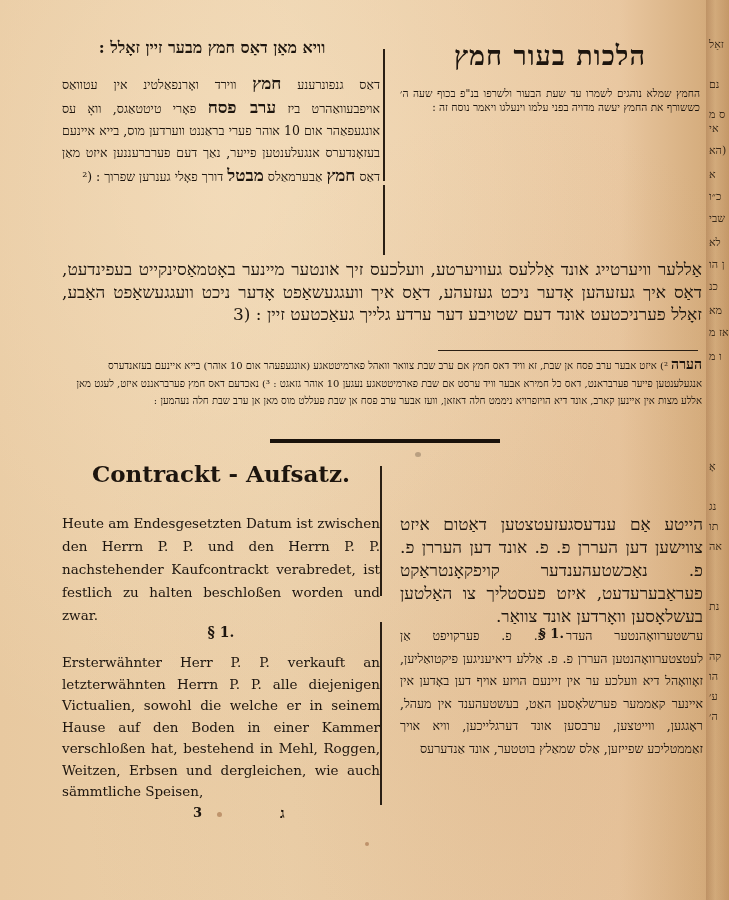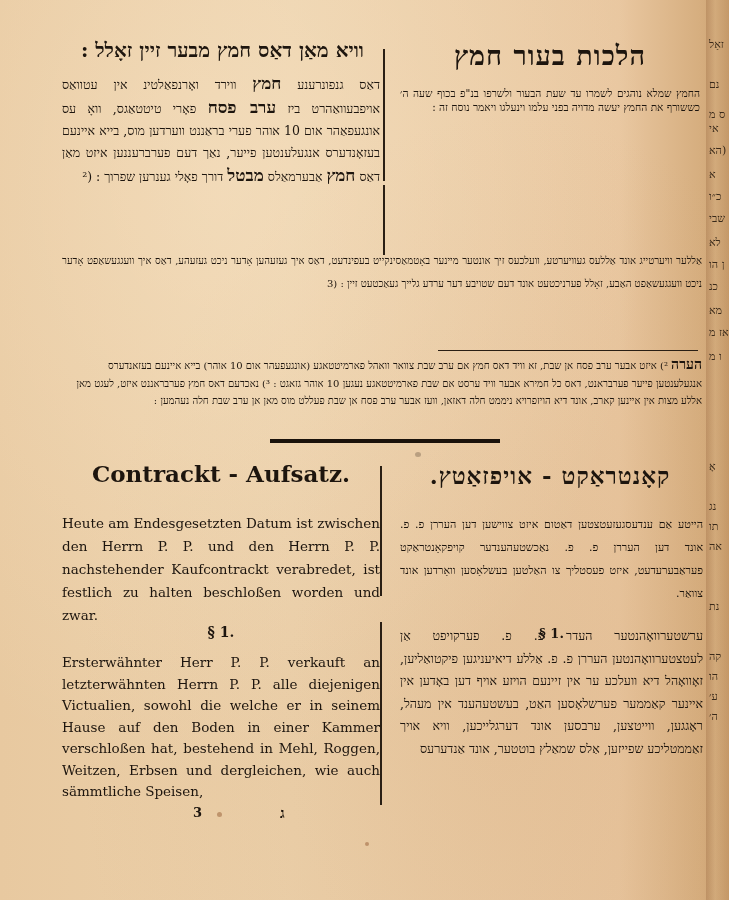--- a/index.html
+++ b/index.html
@@ -16,44 +16,44 @@
   .page { position: absolute; left: 0; top: 0; width: 729px; height: 900px; }
   .he { direction: rtl; }
   .abs { position: absolute; }
 
   
   #tr-title { left: 400px; top: 40px; width: 300px; text-align: center; font-size: 27px; font-weight: bold; letter-spacing: 1px; }
   #tr-intro { left: 400px; top: 86px; width: 300px; font-size: 10.5px; line-height: 14px; text-align: justify; }
   #tr-aramaic { left: 398px; top: 137px; width: 305px; font-size: 21.5px; line-height: 29px; font-weight: bold; text-align: justify; }
 
   
-  #tl-title { left: 46px; top: 38px; width: 318px; font-size: 20px; font-weight: bold; }
+  #tl-title { left: 53px; top: 38px; width: 318px; font-size: 16px; font-weight: bold; text-align: center; }
   #tl-body { left: 62px; top: 72px; width: 318px; font-size: 12.5px; line-height: 22px; text-align: justify; }
   #tl-body .big { font-size: 17px; font-weight: bold; }
 
   
-  #full-para { left: 62px; top: 250px; width: 640px; font-size: 10px; line-height: 22.5px; text-align: justify; }
+  #full-para { left: 62px; top: 258px; width: 640px; font-size: 17px; line-height: 22.5px; text-align: justify; }
 
   
   #notes-rule { left: 438px; top: 350px; width: 260px; height: 1px; background: #2a1f14; }
   #notes { left: 62px; top: 356px; width: 640px; font-size: 10px; line-height: 17.5px; }
   #notes .lbl { font-size: 14px; font-weight: bold; }
 
   #mid-rule { left: 270px; top: 439px; width: 230px; height: 4px; background: #1a120b; }
 
   
   #de-title { left: 62px; top: 460px; width: 318px; text-align: center; font-family: "DejaVu Serif", serif; font-size: 23px; font-weight: bold; }
   #de-intro { left: 62px; top: 512px; width: 318px; font-size: 13.5px; line-height: 23px; text-align: justify; font-family: "DejaVu Serif", serif; }
   #de-sec { left: 62px; top: 624px; width: 318px; text-align: center; font-size: 14px; font-weight: bold; }
   #de-body { left: 62px; top: 652px; width: 318px; font-size: 13.5px; line-height: 21.5px; text-align: justify; }
   #sig-num { left: 193px; top: 805px; font-size: 13px; font-weight: bold; }
   #sig-heb { left: 280px; top: 805px; font-size: 14px; font-weight: bold; }
 
   #yi-title { left: 400px; top: 462px; width: 300px; text-align: center; font-size: 23px; font-weight: bold; letter-spacing: 1px; }
-  #yi-intro { left: 400px; top: 513px; width: 303px; font-size: 11px; line-height: 23px; text-align: justify; }
+  #yi-intro { left: 400px; top: 513px; width: 303px; font-size: 17px; line-height: 23px; text-align: justify; }
   #yi-sec { left: 400px; top: 626px; width: 303px; text-align: center; font-size: 13px; font-weight: bold; }
   #yi-body { left: 400px; top: 625px; width: 303px; font-size: 12.5px; line-height: 22.5px; text-align: justify; }
 
   .vrule { position: absolute; width: 1.5px; background: #2a1f14; }
   #vr1 { left: 383px; top: 49px; height: 132px; }
   #vr2 { left: 383px; top: 185px; height: 70px; }
   #vr3 { left: 380px; top: 466px; height: 130px; }
   #vr4 { left: 380px; top: 622px; height: 183px; }
 
   
@@ -98,21 +98,20 @@
   <div id="mid-rule" class="abs"></div>
 
   <div id="de-title" class="abs">Contrackt - Aufsatz.</div>
   <div id="de-intro" class="abs">Heute am Endesgesetzten Datum ist zwischen den Herrn P. P. und den Herrn P. P. nachstehender Kaufcontrackt verabredet, ist festlich zu halten beschloßen worden und zwar.</div>
   <div id="de-sec" class="abs">§ 1.</div>
   <div id="de-body" class="abs">Ersterwähnter Herr P. P. verkauft an letzterwähnten Herrn P. P. alle diejenigen Victualien, sowohl die welche er in seinem Hause auf den Boden in einer Kammer verschloßen hat, bestehend in Mehl, Roggen, Weitzen, Erbsen und dergleichen, wie auch sämmtliche Speisen,</div>
 
   <div id="vr3" class="vrule"></div>
   <div id="vr4" class="vrule"></div>
 
-  <div id="yi-title" class="abs he">קאָנטראַקט - אויפזאַטץ.</div>
   <div id="yi-intro" class="abs he">הייטע אַם ענדעסגעזעטצטען דאַטום איזט צווישען דען העררן פ. פ. אונד דען העררן פ. פ. נאַכשטעהענדער קויפקאָנטראַקט פעראַבערעדעט, איזט פעסטליך צו האַלטען בעשלאָסען וואָרדען אונד צוואַר.</div>
   <div id="yi-sec" class="abs">§ 1.</div>
   <div id="yi-body" class="abs he">ערשטערוואָהנטער העדר פ. פ. פערקויפט אַן לעטצטערוואָהנטען העררן פ. פ. אַללע דיאיעניגען פיקטואַליען, זאָוואָהל דיא וועלכע ער אין זיינעם הויזע אויף דען באָדען אין איינער קאַממער פערשלאָסען האַט, בעשטעהענד אין מעהל, ראָגגען, ווייטצען, ערבסען אונד דערגלייכען, וויא אויך זאַממטליכע שפייזען, אַלס שמאַלץ בוטטער, אונד אַנדערעס</div>
 
   <div id="sig-num" class="abs">3</div>
   <div id="sig-heb" class="abs">ג</div>
 
   <div class="spot" style="left:217px;top:812px;width:5px;height:5px;"></div>
   <div class="spot" style="left:365px;top:842px;width:4px;height:4px;"></div>
   <div class="spot" style="left:415px;top:452px;width:6px;height:5px;background:rgba(110,90,70,0.4);"></div>

